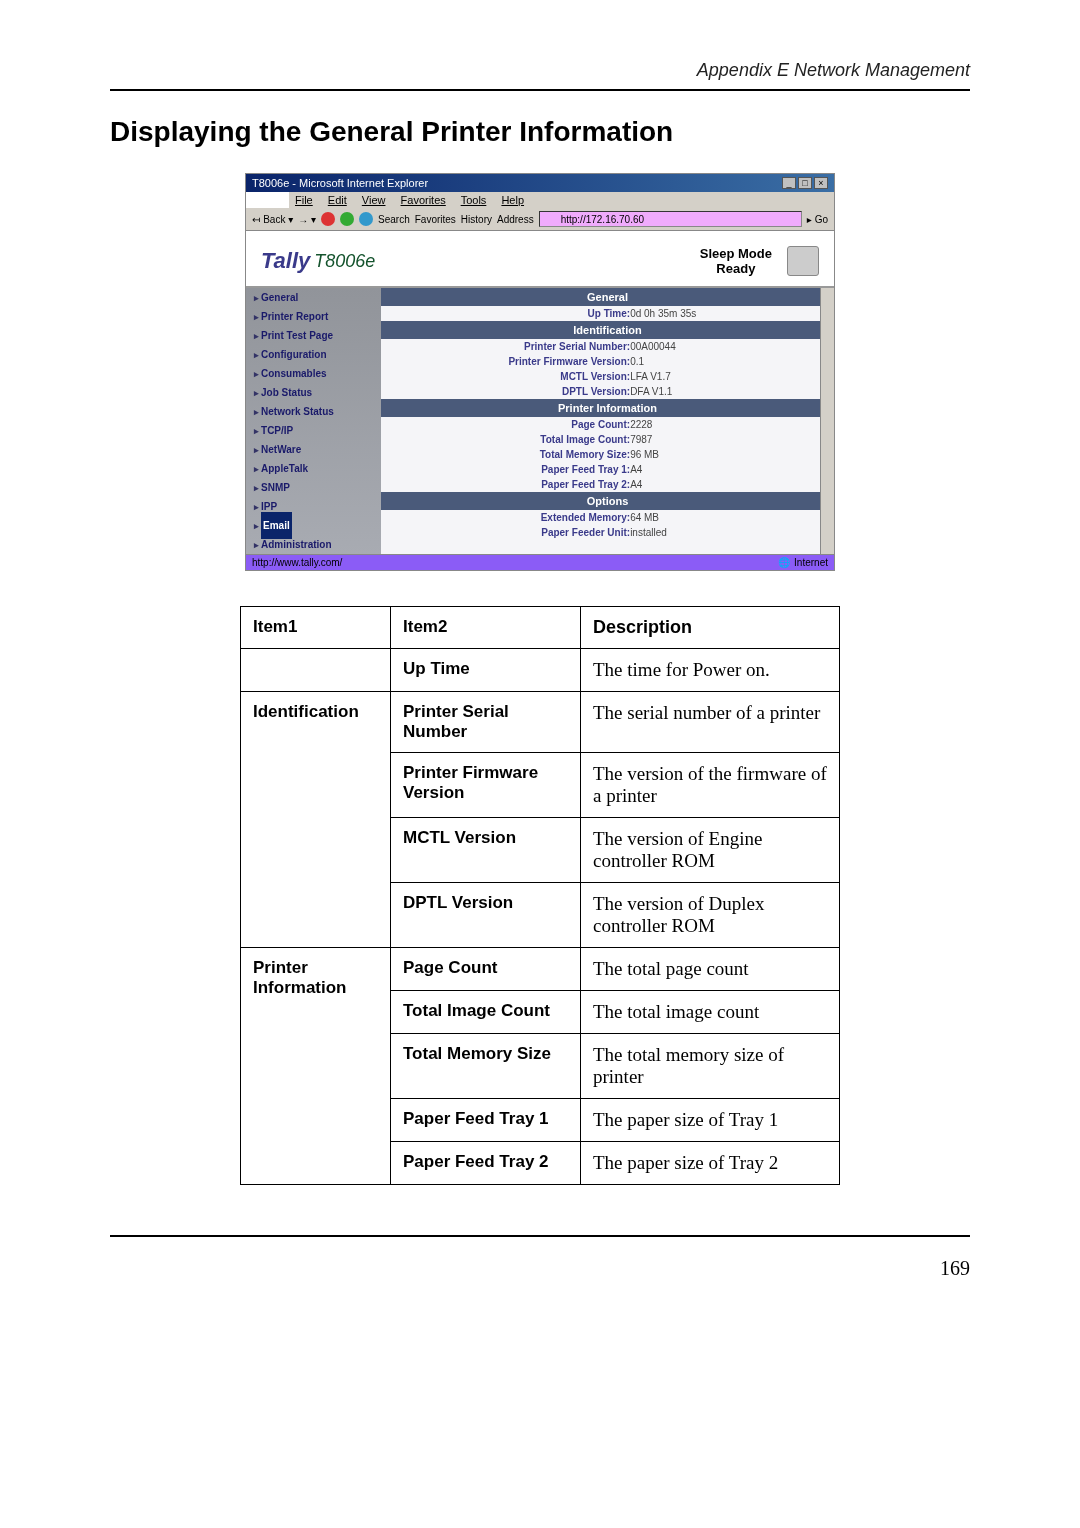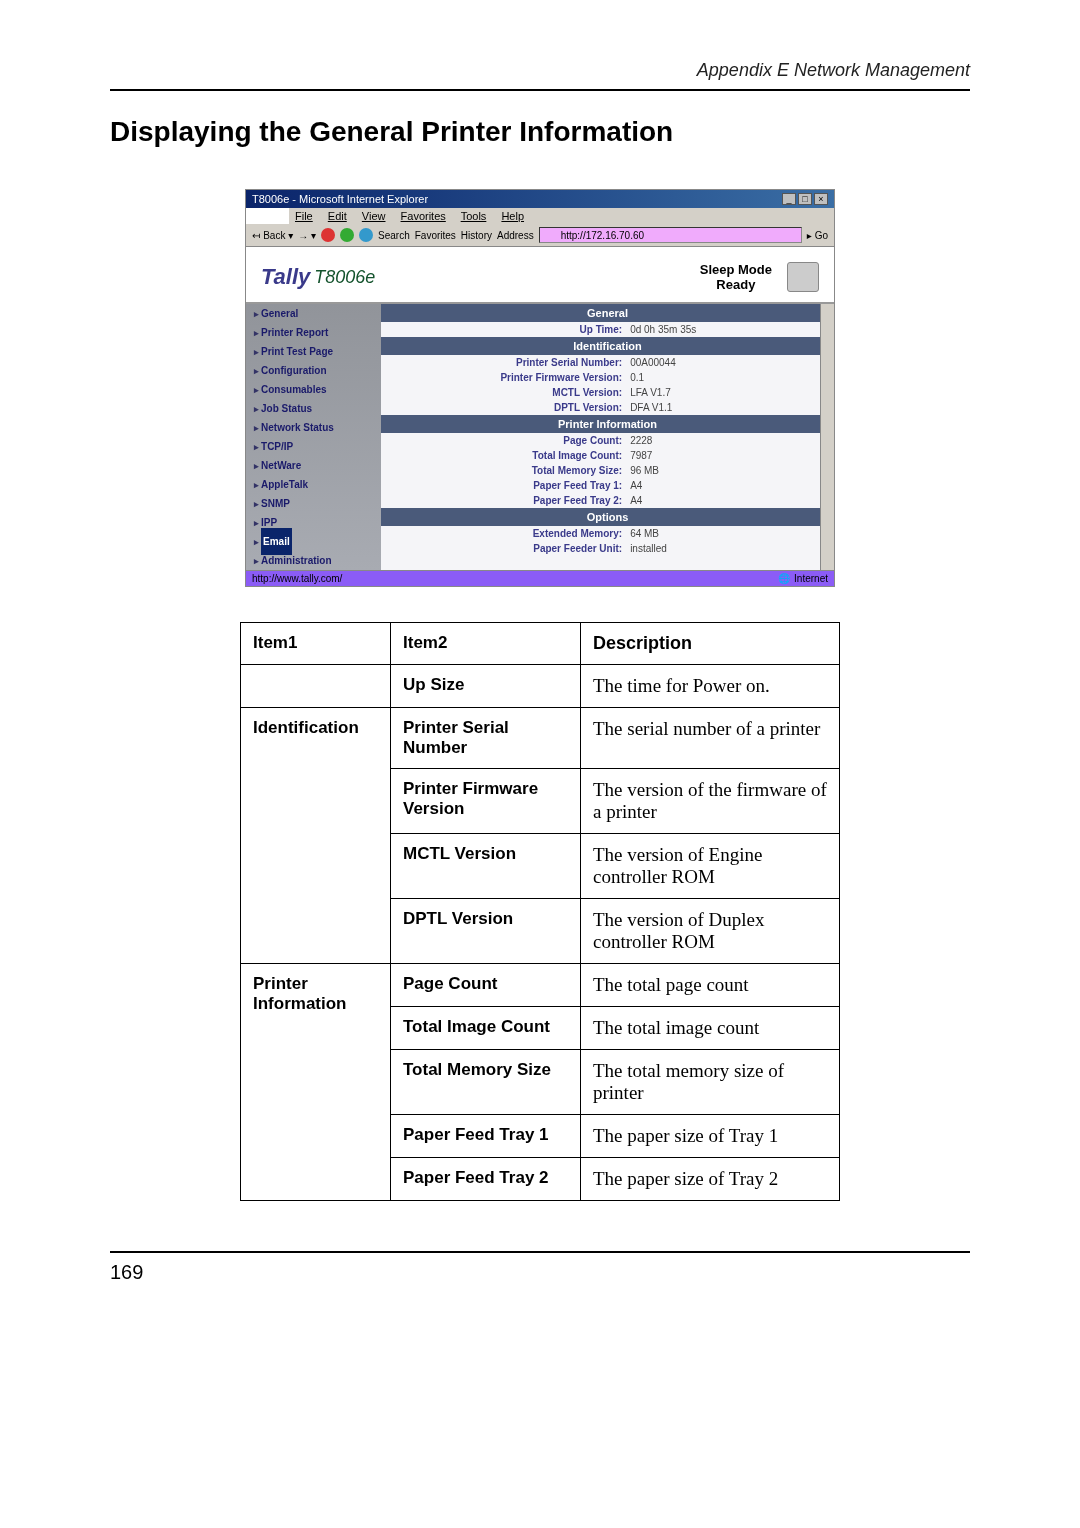--- a/index.html
+++ b/index.html
@@ -17,21 +17,21 @@
       color: #222;
       margin-bottom: 8px;
     }
     .header-line {
       border-top: 2px solid #000;
       margin-bottom: 25px;
     }
     .main-title {
       font-size: 28px;
       font-weight: bold;
-      margin-bottom: 41px;
+      margin-bottom: 25px;
     }
     .screenshot {
       width: 590px;
       margin: 0 auto 35px;
       border: 1px solid #888;
       font-size: 11px;
       background: #fff;
     }
     .titlebar {
       background: linear-gradient(to right, #0a246a, #3a6ea5);
@@ -162,21 +162,21 @@
       font-weight: bold;
       font-size: 11px;
     }
     .info-row {
       display: flex;
       padding: 2px 0;
     }
     .info-label {
       width: 55%;
       text-align: right;
-      padding-right: 8px;
+      padding-right: 0;
       color: #3a3a8a;
       font-weight: bold;
       font-size: 10px;
     }
     .info-value {
       width: 45%;
       color: #444;
       font-size: 10px;
     }
     .statusbar {
@@ -203,23 +203,23 @@
     .desc-table th {
       font-weight: bold;
       font-size: 18px;
     }
     .desc-table .col1 { width: 150px; font-weight: bold; font-size: 17px; margin-left: 7px;}
     .desc-table .col2 { width: 190px; font-weight: bold; font-size: 17px;}
     .desc-table .col3 { font-family: Garamond, 'Times New Roman', serif; font-size: 19px; font-weight: normal;}
     .footer {
       margin-top: 50px;
       border-top: 2px solid #000;
-      padding-top: 8px;
-      text-align: left;
-      font-family: Liberation Sans, sans-serif;
+      padding-top: 20px;
+      text-align: right;
+      font-family: Liberation Serif, serif;
       font-size: 20px;
     }
   </style>
 </head>
 <body>
 
 <div class="header-text">Appendix E Network Management</div>
 <div class="header-line"></div>
 
 <h1 class="main-title">Displaying the General Printer Information</h1>
@@ -347,21 +347,21 @@
 
 <table class="desc-table">
   <tbody>
       <tr>
     <th class="col1">Item1</th>
     <th class="col2">Item2</th>
     <th>Description</th>
   </tr>
   <tr>
     <td class="col1"></td>
-    <td class="col2">Up Size</td>
+    <td class="col2">Up Time</td>
     <td class="col3">The time for Power on.</td>
   </tr>
   <tr>
     <td class="col1" rowspan="4">Identification</td>
     <td class="col2">Printer Serial Number</td>
     <td class="col3">The serial number of a printer</td>
   </tr>
   <tr>
     <td class="col2">Printer Firmware Version</td>
     <td class="col3">The version of the firmware of a printer</td>

